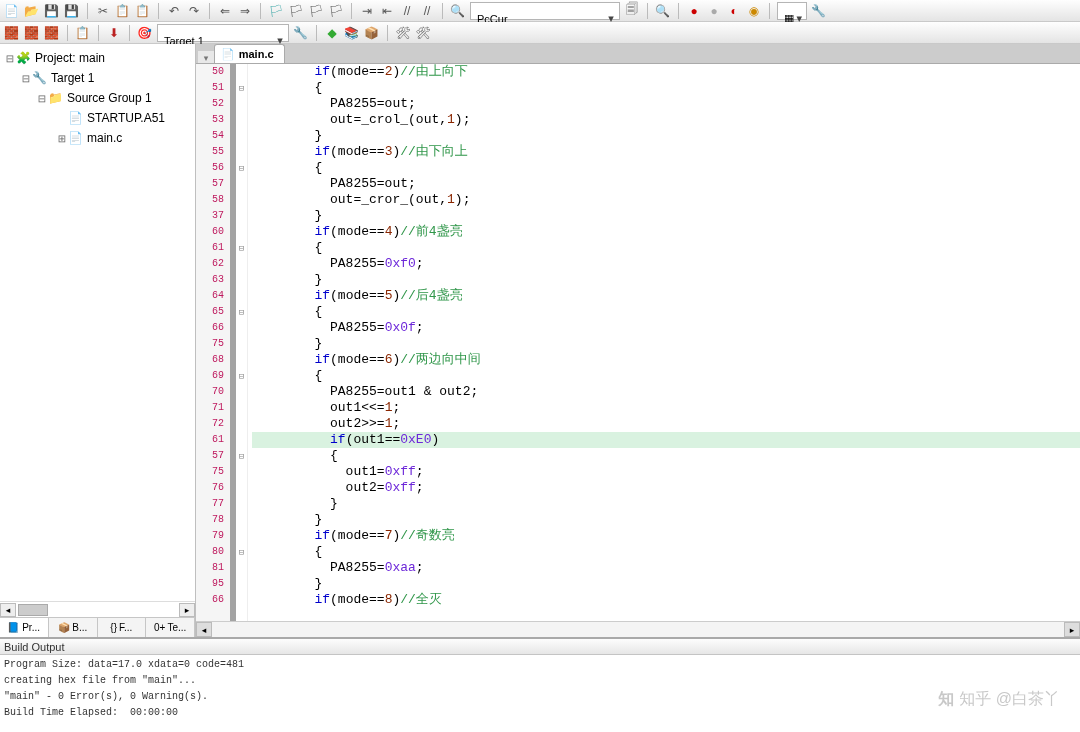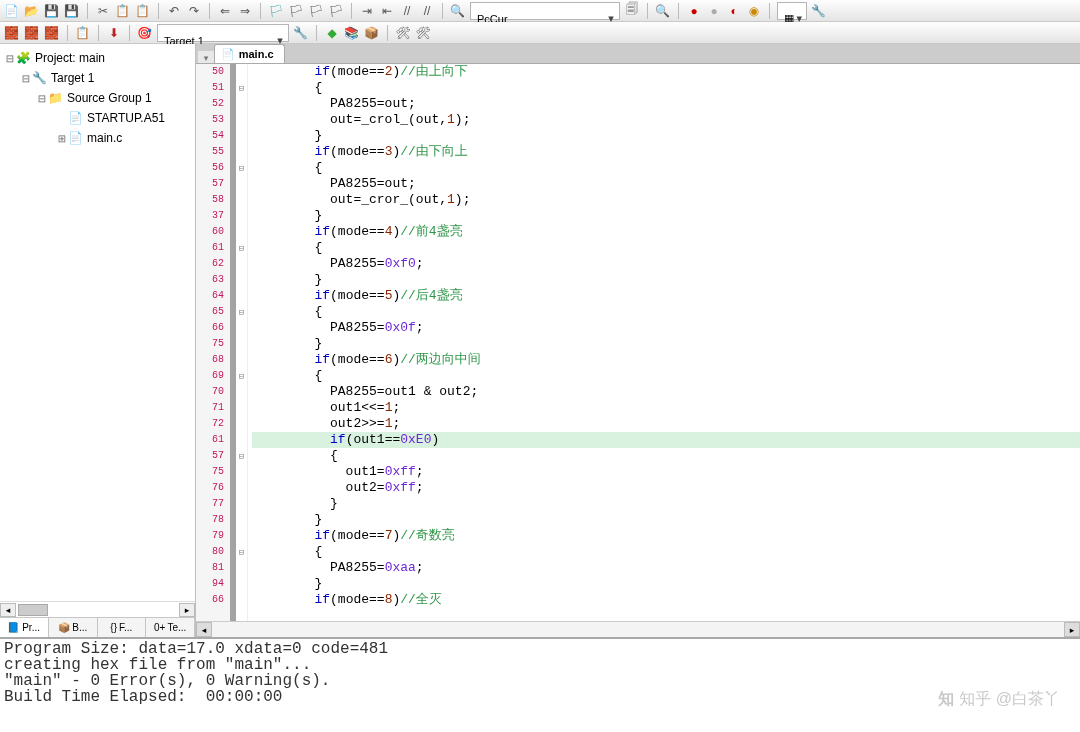--- a/index.html
+++ b/index.html
@@ -149,21 +149,21 @@
     border-top:2px solid #a9a9a9;
     display:flex; flex-direction:column;
     background:#fff;
   }
   .build-header {
     height:16px; background:linear-gradient(#fdfdfd,#e6e6e6);
     font-size:11px; padding:0 4px; display:flex; align-items:center; color:#333;
     border-bottom:1px solid #c4c4c4;
   }
   .build-text {
-    flex:1; font-family:"Courier New", monospace; font-size:16px; color:#333;
+    flex:1; font-family:"Courier New", monospace; font-size:10px; color:#333;
     padding:2px 4px; white-space:pre; line-height:16px;
     overflow:hidden;
   }
   .watermark {
     position:fixed; right:20px; bottom:22px;
     color:#bbb; font-size:16px; font-family:"Microsoft YaHei", sans-serif;
     opacity:.8; display:flex; align-items:center; gap:6px;
     pointer-events:none;
   }
   .zhihu-ico {
@@ -338,21 +338,21 @@
             <div class="gutter-line">72</div>
             <div class="gutter-line">61</div>
             <div class="gutter-line">57</div>
             <div class="gutter-line">75</div>
             <div class="gutter-line">76</div>
             <div class="gutter-line">77</div>
             <div class="gutter-line">78</div>
             <div class="gutter-line">79</div>
             <div class="gutter-line">80</div>
             <div class="gutter-line">81</div>
-            <div class="gutter-line">94</div>
+            <div class="gutter-line">95</div>
             <div class="gutter-line">66</div>
           </div>
         <div class="fold-col" id="foldcol">
             <div class="fold-mark"></div>
             <div class="fold-mark">⊟</div>
             <div class="fold-mark"></div>
             <div class="fold-mark"></div>
             <div class="fold-mark"></div>
             <div class="fold-mark"></div>
             <div class="fold-mark">⊟</div>
@@ -389,20 +389,23 @@
     </div>
     <div class="editor-hscroll">
       <span class="btn">◂</span>
       <span class="track"></span>
       <span class="btn">▸</span>
     </div>
   </div>
 </div>
 
 <div class="build-out">
+  <div class="build-header">
+    <span>Build Output</span>
+  </div>
   <div class="build-text" id="build-text">Program Size: data=17.0 xdata=0 code=481
 creating hex file from "main"...
 "main" - 0 Error(s), 0 Warning(s).
 Build Time Elapsed:  00:00:00</div>
 </div>
 
 <div class="watermark">
   <span class="zhihu-ico">知</span>
   <span>知乎 @白茶丫</span>
 </div>

